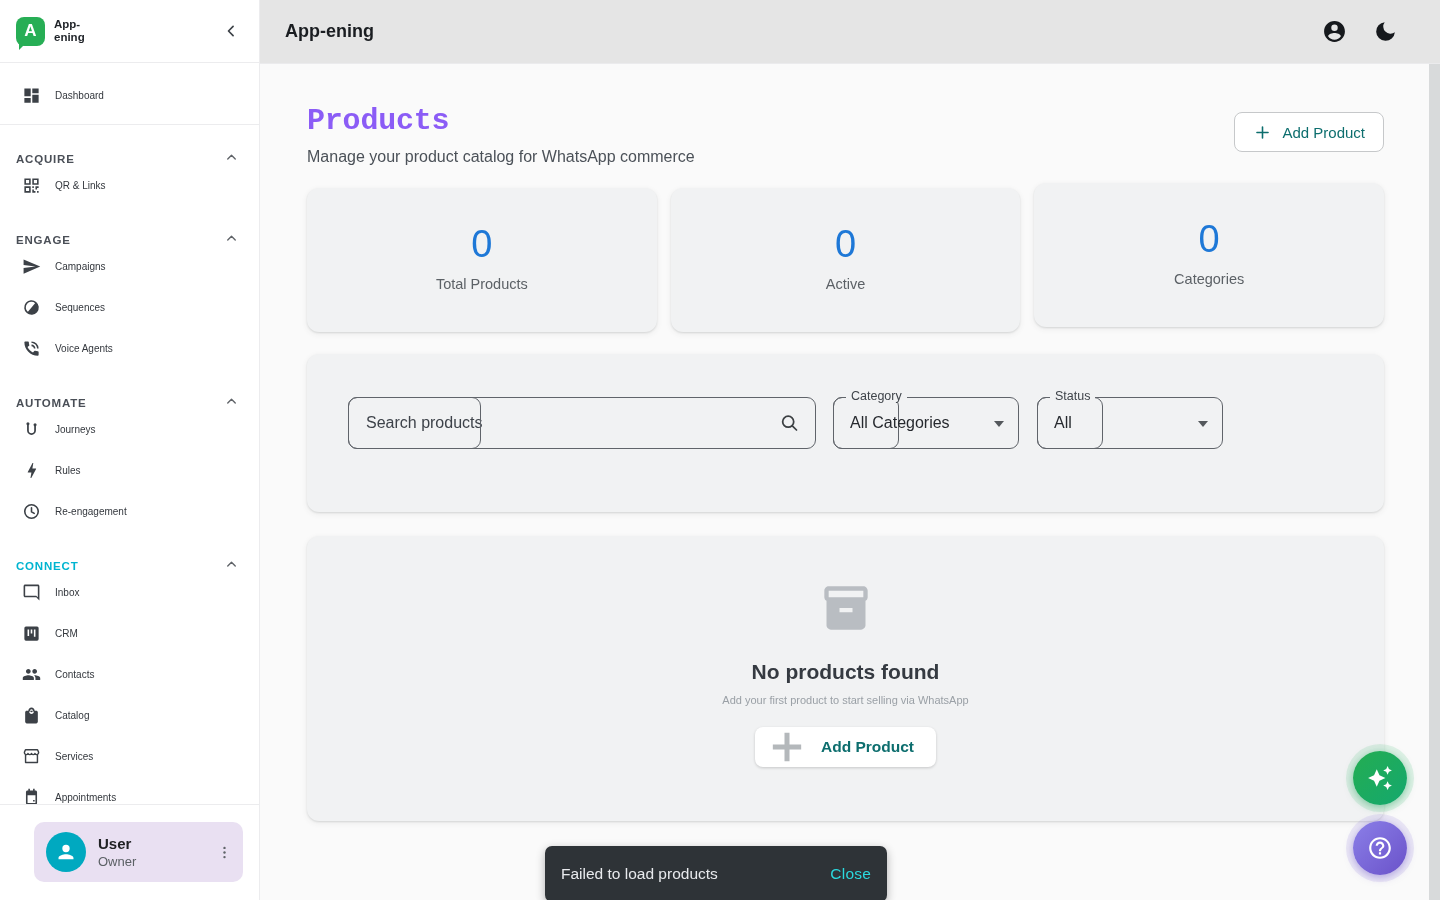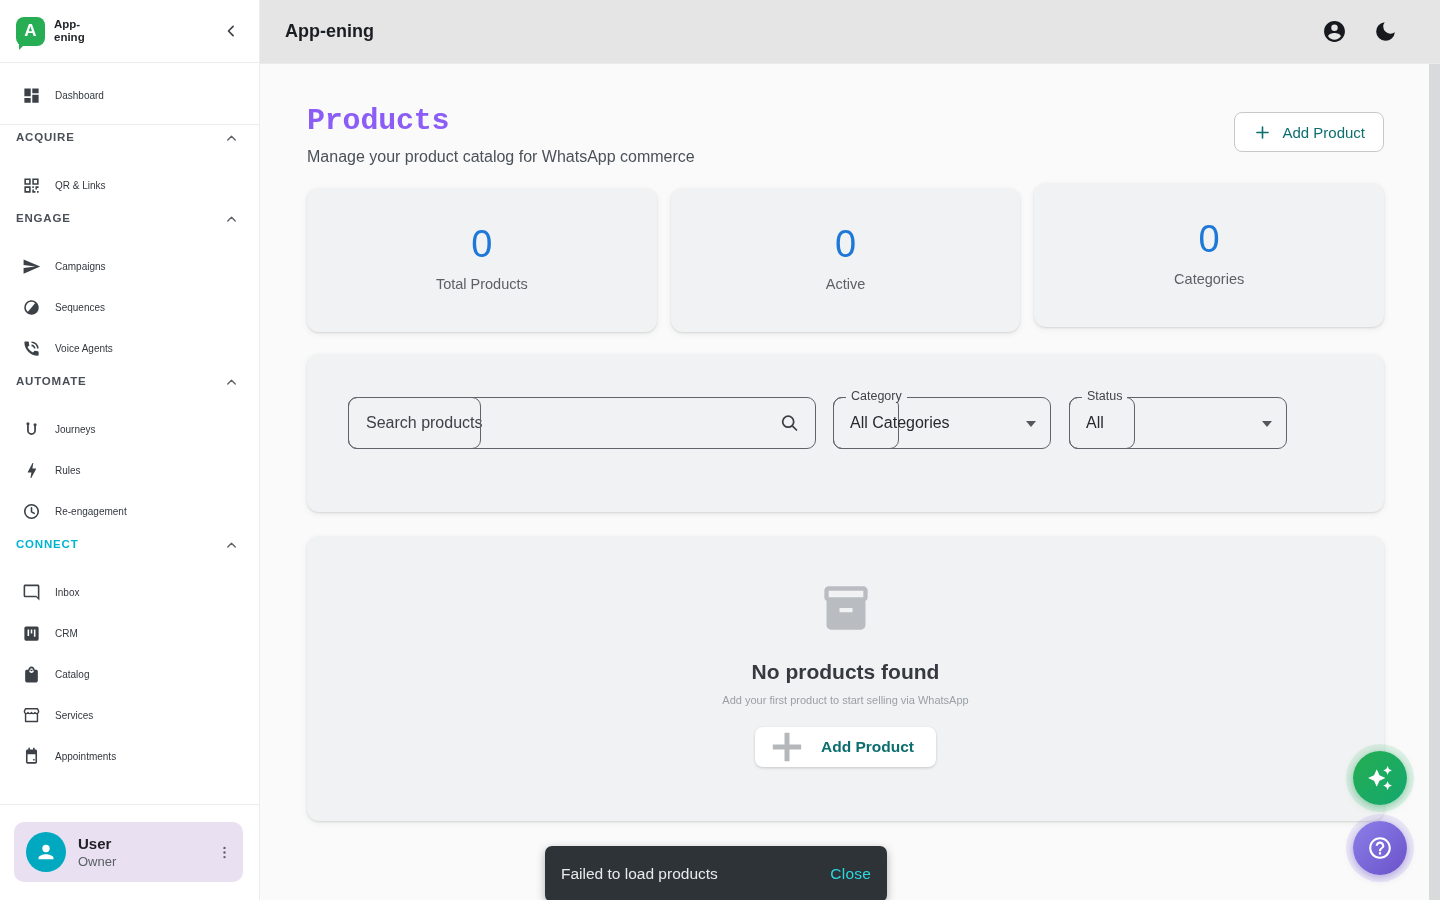--- a/index.html
+++ b/index.html
@@ -11,25 +11,25 @@
   .logo-box { position:relative; width:29px; height:29px; background:#27ae55; border-radius:8px; display:flex; align-items:center; justify-content:center; color:#fff; font-weight:700; font-size:17px; }
   .logo-box::after { content:""; position:absolute; left:3px; bottom:-4px; width:0; height:0; border-left:7px solid #27ae55; border-bottom:7px solid transparent; }
   .logo-text { margin-left:9px; font-size:11.5px; font-weight:700; color:#1f2328; line-height:1.1; }
   .collapse-btn { margin-left:auto; color:#3c4147; cursor:pointer; display:flex; }
   .sb-nav { padding-top:12px; height:741px; overflow:hidden; }
   .nav-item { height:41px; display:flex; align-items:center; padding-left:22px; cursor:pointer; color:#3a3f45; }
   .nav-item .nicon { width:19px; height:19px; display:flex; align-items:center; justify-content:center; color:#3c4147; flex:none; }
   .nav-item .nicon svg { width:19px; height:19px; }
   .nav-item .nlabel { margin-left:14px; font-size:10px; color:#33373d; }
   .sb-divider { border:none; border-top:1px solid #ececee; margin:8px 0 0 0; }
-  .section-head { height:40px; padding:6px 20px 0 16px; display:flex; align-items:flex-start; cursor:pointer; }
+  .section-head { height:40px; padding:6px 20px 0 16px; display:flex; align-items:flex-end; cursor:pointer; }
   .section-label { font-size:11.5px; font-weight:700; letter-spacing:.8px; color:#4a4f57; }
   .section-label.accent { color:#00b4d0; }
   .section-head .chev { margin-left:auto; color:#5f6368; display:flex; }
-  .sb-footer { position:absolute; left:0; bottom:0; width:100%; height:96px; background:#fff; border-top:1px solid #ececee; z-index:5; }
+  .sb-footer { position:absolute; left:0; bottom:0; width:100%; height:96px; background:#fff; border-top:1px solid #ececee; z-index:5;padding-left:20px; }
   .user-card { margin:17px 16px 0 14px; height:60px; background:#e9e0f2; border-radius:10px; display:flex; align-items:center; padding:0 10px 0 12px; cursor:pointer; }
   .avatar { width:40px; height:40px; border-radius:50%; background:#00a9c0; display:flex; align-items:center; justify-content:center; color:#fff; flex:none; }
   .avatar svg { width:26px; height:26px; }
   .user-meta { margin-left:12px; }
   .user-name { font-size:15px; font-weight:700; color:#202124; }
   .user-role { font-size:13px; color:#5b6065; margin-top:2px; }
   .dots-btn { margin-left:auto; color:#5f6368; cursor:pointer; display:flex; }
 
   
   .main { margin-left:260px; width:1180px; }
@@ -55,21 +55,21 @@
 
   .filter-card { margin-top:22px; height:158px; padding:43px 0 0 41px; display:flex; }
   .field { position:relative; height:52px; border:1px solid #60646a; border-radius:9px; }
   .field::before { content:""; position:absolute; top:-1px; bottom:-1px; left:-1px; border:1px solid #60646a; border-radius:9px; pointer-events:none; }
   .search-field { width:468px; }
   .search-field::before { width:131px; }
   .search-field input { width:100%; height:100%; border:none; outline:none; background:transparent; padding:0 50px 0 17px; font-size:16px; color:#2b2f35; font-family:inherit; }
   .search-field input::placeholder { color:#3d4249; opacity:1; }
   .search-icon { position:absolute; right:15px; top:50%; transform:translateY(-50%); color:#3c4043; display:flex; }
   .search-icon svg { width:21px; height:21px; }
-  .select-field { width:218px; cursor:pointer;padding-left:22px; }
+  .select-field { width:186px; cursor:pointer;padding-left:22px; }
   .select-field::before { width:64px; }
   .select-field .flabel { position:absolute; top:-9px; left:12px; font-size:12.5px; color:#3f444a; background:#f1f2f3; padding:0 5px; z-index:2; }
   .select-field .fvalue { position:absolute; left:16px; top:50%; transform:translateY(-50%); font-size:16px; color:#26292e; }
   .select-field .arrow { position:absolute; right:14px; top:50%; margin-top:-2px; width:0; height:0; border-left:5px solid transparent; border-right:5px solid transparent; border-top:6px solid #54585c; }
   .gap17 { width:17px; flex:none; } .gap18 { width:18px; flex:none; }
 
   .empty-card { margin-top:24px; height:285px; text-align:center; padding-top:46px; }
   .empty-icon { color:#b9bdc2; display:inline-flex; }
   .empty-icon svg { width:52px; height:52px; }
   .empty-title { font-size:21px; font-weight:700; color:#353a41; margin-top:22px; }
@@ -224,20 +224,28 @@
         </span>
       <span class="nlabel">Inbox</span>
     </div>
     <div class="nav-item">
       <span class="nicon">
           <svg viewBox="0 0 24 24" fill="currentColor" fill-rule="evenodd">
             <path d="M19 3H5a2 2 0 00-2 2v14a2 2 0 002 2h14a2 2 0 002-2V5a2 2 0 00-2-2zM9 15H7V7h2v8zm4-3h-2V7h2v5zm4 4h-2V7h2v9z"></path>
           </svg>
         </span>
       <span class="nlabel">CRM</span>
+    </div>
+    <div class="nav-item">
+      <span class="nicon">
+          <svg viewBox="0 0 24 24" fill="currentColor">
+            <path d="M16 11c1.66 0 2.99-1.34 2.99-3S17.66 5 16 5s-3 1.34-3 3 1.34 3 3 3zm-8 0c1.66 0 2.99-1.34 2.99-3S9.66 5 8 5 5 6.34 5 8s1.34 3 3 3zm0 2c-2.33 0-7 1.17-7 3.5V19h14v-2.5c0-2.33-4.67-3.5-7-3.5zm8 0c-.29 0-.62.02-.97.05 1.16.84 1.97 1.97 1.97 3.45V19h6v-2.5c0-2.33-4.67-3.5-7-3.5z"></path>
+          </svg>
+        </span>
+      <span class="nlabel">Contacts</span>
     </div>
     <div class="nav-item">
       <span class="nicon">
           <svg viewBox="0 0 24 24" fill="currentColor">
             <path d="M18 6h-2c0-2.21-1.79-4-4-4S8 3.79 8 6H6c-1.1 0-2 .9-2 2v12c0 1.1.9 2 2 2h12c1.1 0 2-.9 2-2V8c0-1.1-.9-2-2-2zm-6-2c1.1 0 2 .9 2 2h-4c0-1.1.9-2 2-2zm0 6c-1.66 0-3-1.34-3-3h2c0 .55.45 1 1 1s1-.45 1-1h2c0 1.66-1.34 3-3 3z"></path>
           </svg>
         </span>
       <span class="nlabel">Catalog</span>
     </div>
     <div class="nav-item">

